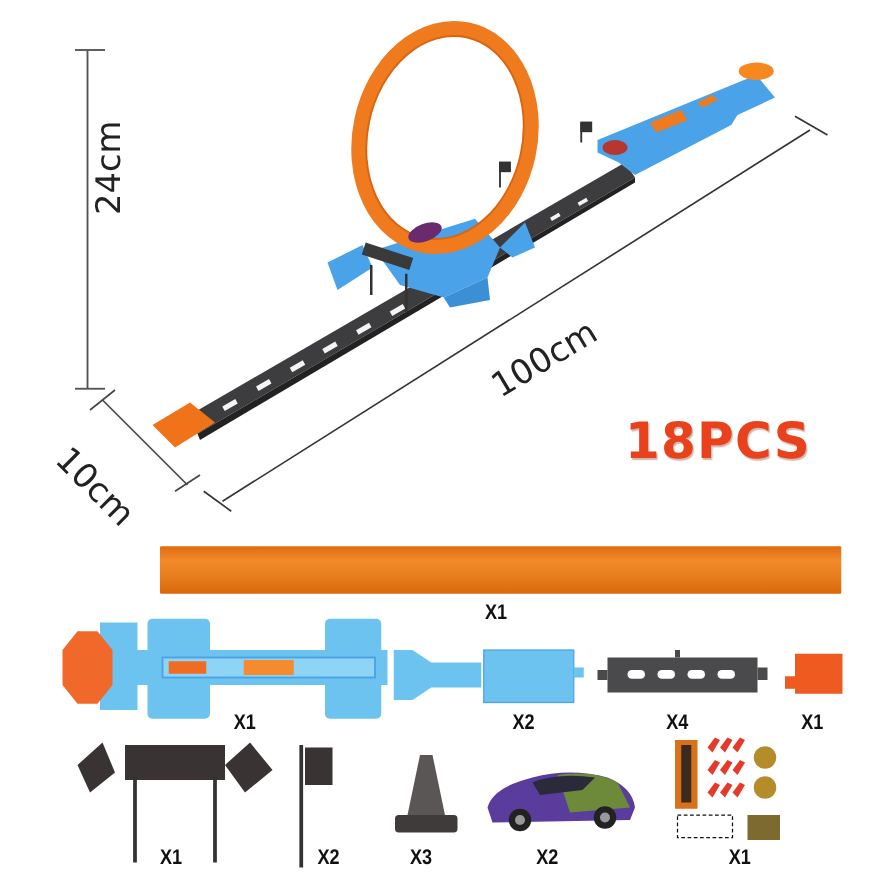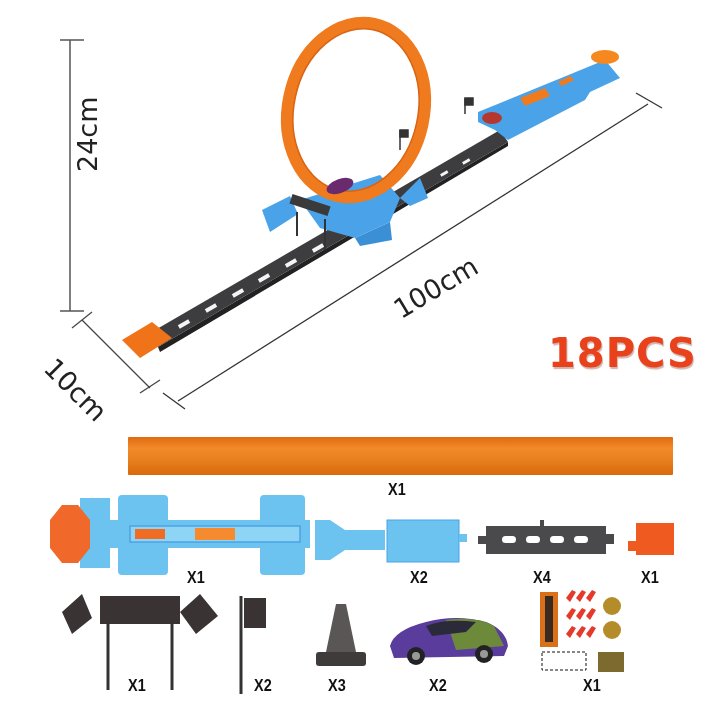--- a/index.html
+++ b/index.html
@@ -79,21 +79,21 @@
     <polygon points="558,82 570,76 574,80 562,86" fill="#f07a1e"></polygon>
     <ellipse cx="605" cy="57" rx="14" ry="7" fill="#f5891f"></ellipse>
     <ellipse cx="492" cy="118" rx="10" ry="6" fill="#b5372e"></ellipse>
   </g>
 </svg>
 
 <div class="abs dim-label" style="left:72px;top:172px;transform:rotate(-90deg);transform-origin:left top;">24cm</div>
 <div class="abs dim-label" style="left:60px;top:352px;transform:rotate(45deg);transform-origin:left top;">10cm</div>
 <div class="abs dim-label" style="left:388px;top:298px;transform:rotate(-31deg);transform-origin:left top;">100cm</div>
 
-<div class="abs pcs" style="left:500px;top:330px;margin-left:48px;">18PCS</div>
+<div class="abs pcs" style="left:500px;top:330px;">18PCS</div>
 
 <div class="abs" style="left:128px;top:437px;width:545px;height:38px;background:linear-gradient(#e06a10,#f28a2a 30%,#e8801e 60%,#d9680c);border-radius:1px;"></div>
 <div class="abs qty" style="left:388px;top:480px;">X1</div>
 
 <svg class="abs" style="left:40px;top:490px" width="270" height="90" viewBox="0 0 270 90">
   <rect x="60" y="30" width="210" height="28" fill="#6cc3ef"></rect>
   <rect x="78" y="5" width="50" height="80" rx="4" fill="#6cc3ef"></rect>
   <rect x="220" y="5" width="45" height="80" rx="4" fill="#6cc3ef"></rect>
   <rect x="40" y="8" width="30" height="70" fill="#6cc3ef"></rect>
   <rect x="90" y="36" width="170" height="16" fill="#8dd4f5" stroke="#4aa3e8" stroke-width="1.5"></rect>

